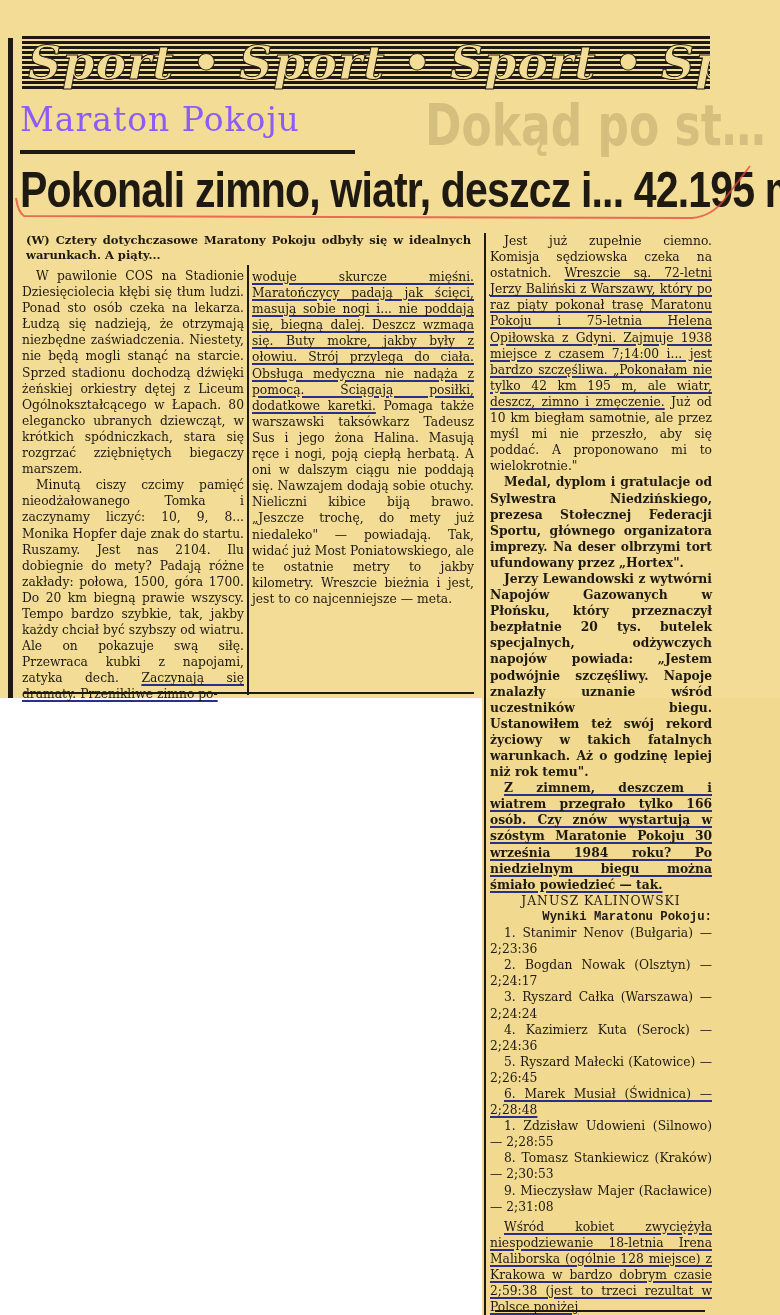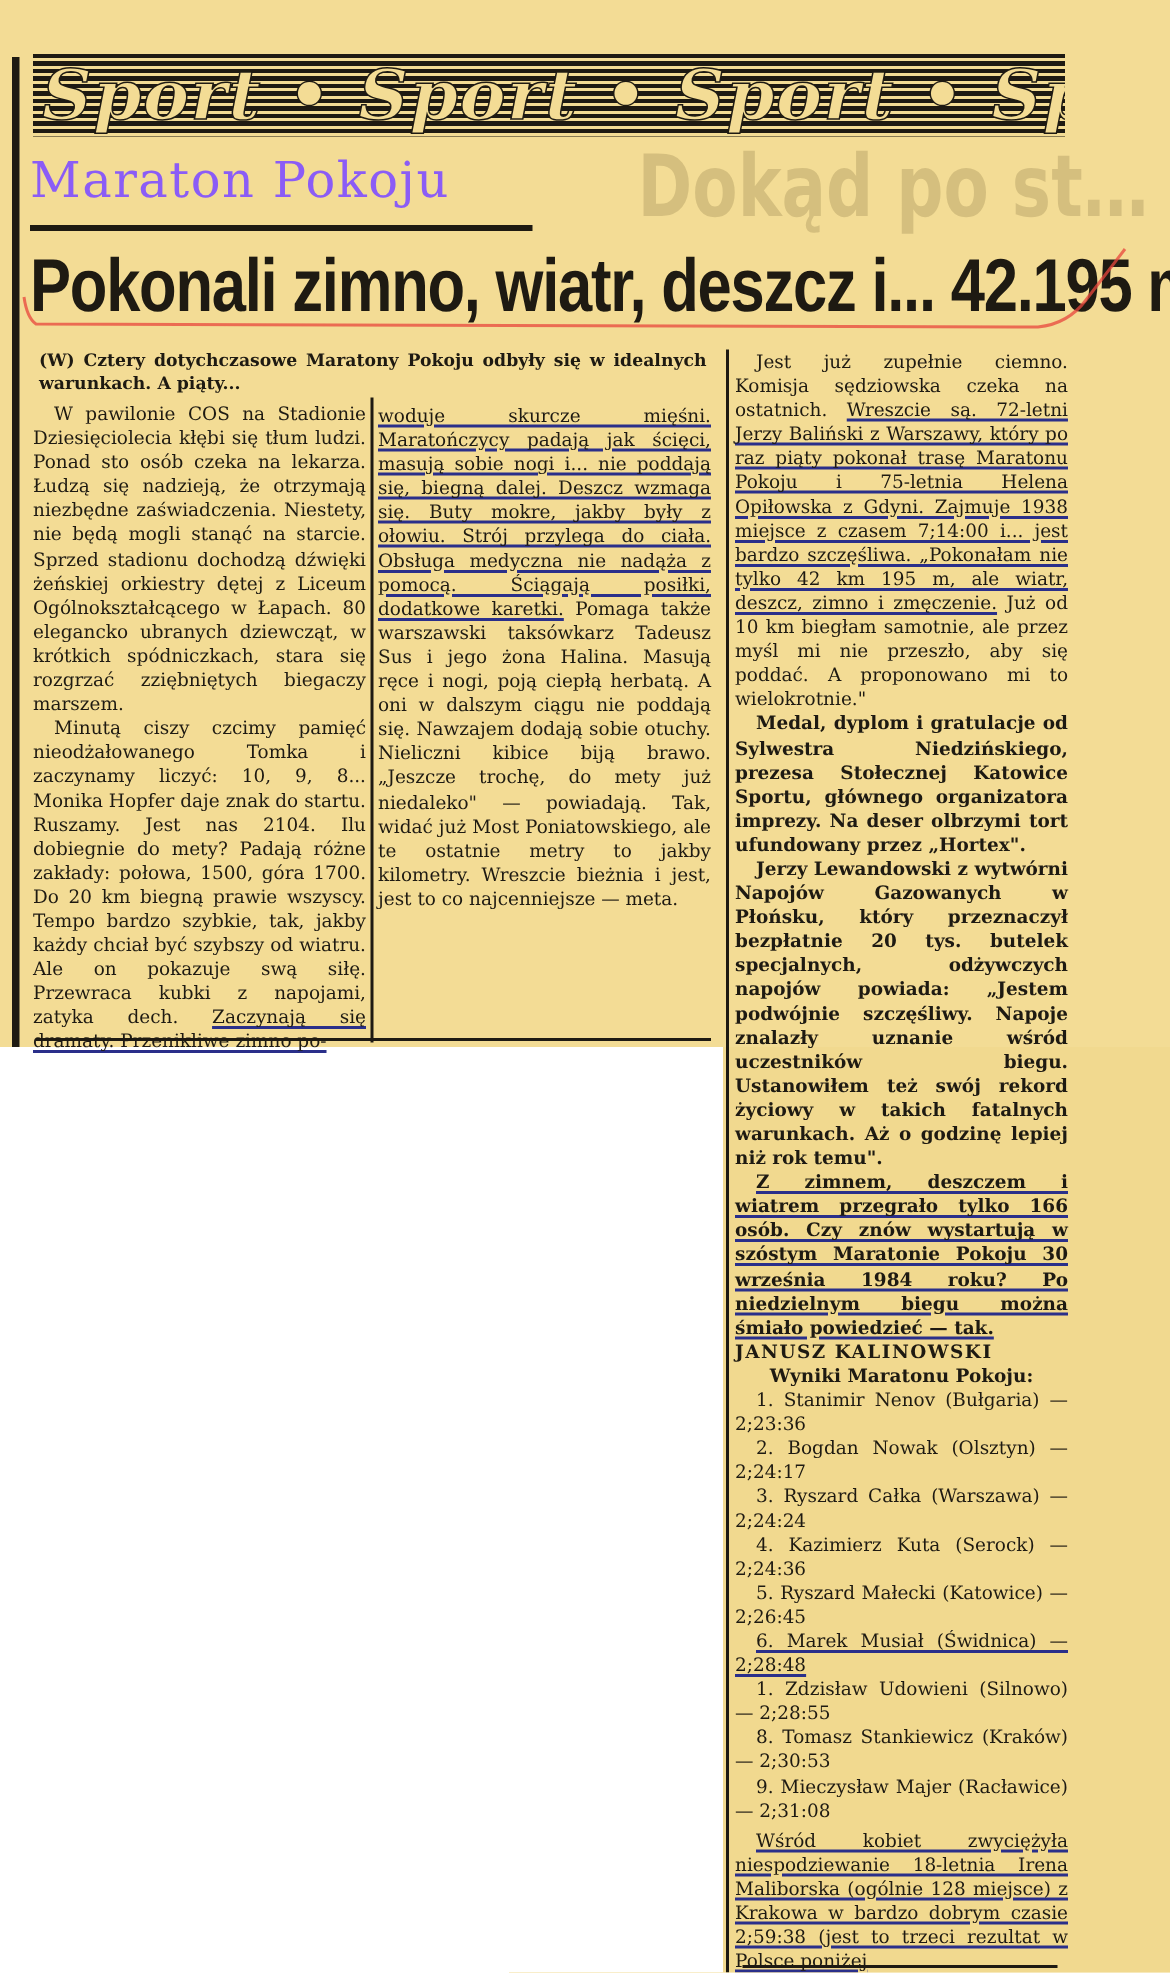--- a/index.html
+++ b/index.html
@@ -16,22 +16,22 @@
   .red-mark { position:absolute; left:12px; top:160px; width:740px; height:70px; pointer-events:none; }
   .lead { position:absolute; left:26px; top:233px; width:445px; font-family:"DejaVu Serif", serif; font-weight:bold; font-size:11.5px; line-height:15px; text-align:justify; text-align-last:left; }
   .col { position:absolute; font-family:"DejaVu Serif", serif; font-size:12.3px; line-height:16.1px; text-align:justify; }
   .col p { margin:0; text-indent:14px; }
   .col1 { left:22px; top:268px; width:222px; }
   .col2 { left:252px; top:269px; width:222px; }
   .col3 { left:490px; top:233px; width:222px; }
   .col3 .bold { font-weight:bold; }
   .vrule { position:absolute; background:#1e1a12; }
   .hrule { position:absolute; background:#1e1a12; }
-  .author { text-align:left; font-weight:bold; letter-spacing:1px; margin:8px 0 6px 0; text-indent:0 !important; }
-  .results-title { text-align:center; font-weight:bold; margin:6px 0 8px 0; text-indent:0 !important; }
+  .author { text-align:center; font-weight:normal; letter-spacing:1px; margin:8px 0 6px 0; text-indent:0 !important; }
+  .results-title { text-align:right; font-weight:bold; margin:6px 0 8px 0; text-indent:0 !important;font-family:Liberation Mono, monospace; }
   .result-item { margin:0; text-indent:14px; }
   .underline-ink { text-decoration:underline; text-decoration-color:#2a2f8a; text-decoration-thickness:1.5px; text-underline-offset:2px;margin-top:36px; }
   .no-indent { text-indent:0 !important; }
 </style>
 </head>
 <body>
 
 <div class="paper-top"></div>
 <div class="paper-right"></div>
 <div class="left-rule"></div>
@@ -62,21 +62,21 @@
   <p>W pawilonie COS na Stadionie Dziesięciolecia kłębi się tłum ludzi. Ponad sto osób czeka na lekarza. Łudzą się nadzieją, że otrzymają niezbędne zaświadczenia. Niestety, nie będą mogli stanąć na starcie. Sprzed stadionu dochodzą dźwięki żeńskiej orkiestry dętej z Liceum Ogólnokształcącego w Łapach. 80 elegancko ubranych dziewcząt, w krótkich spódniczkach, stara się rozgrzać zziębniętych biegaczy marszem.</p>
   <p><span>Minutą ciszy czcimy pamięć nieodżałowanego Tomka i zaczynamy liczyć: 10, 9, 8... Monika Hopfer daje znak do startu. Ruszamy. Jest nas 2104. Ilu dobiegnie do mety? Padają różne zakłady: połowa, 1500, góra 1700. Do 20 km biegną prawie wszyscy. Tempo bardzo szybkie, tak, jakby każdy chciał być szybszy od wiatru. Ale on pokazuje swą siłę. Przewraca kubki z napojami, zatyka dech.</span> <span class="underline-ink">Zaczynają się dramaty. Przenikliwe zimno po-</span></p>
 </div>
 
 <div class="col col2">
   <p class="no-indent"><span class="underline-ink">woduje skurcze mięśni. Maratończycy padają jak ścięci, masują sobie nogi i... nie poddają się, biegną dalej. Deszcz wzmaga się. Buty mokre, jakby były z ołowiu. Strój przylega do ciała. Obsługa medyczna nie nadąża z pomocą. Ściągają posiłki, dodatkowe karetki.</span> <span>Pomaga także warszawski taksówkarz Tadeusz Sus i jego żona Halina. Masują ręce i nogi, poją ciepłą herbatą. A oni w dalszym ciągu nie poddają się. Nawzajem dodają sobie otuchy. Nieliczni kibice biją brawo. „Jeszcze trochę, do mety już niedaleko" — powiadają. Tak, widać już Most Poniatowskiego, ale te ostatnie metry to jakby kilometry. Wreszcie bieżnia i jest, jest to co najcenniejsze — meta.</span></p>
 </div>
 
 <div class="col col3">
   <p><span>Jest już zupełnie ciemno. Komisja sędziowska czeka na ostatnich.</span> <span class="underline-ink">Wreszcie są. 72-letni Jerzy Baliński z Warszawy, który po raz piąty pokonał trasę Maratonu Pokoju i 75-letnia Helena Opiłowska z Gdyni. Zajmuje 1938 miejsce z czasem 7;14:00 i... jest bardzo szczęśliwa. „Pokonałam nie tylko 42 km 195 m, ale wiatr, deszcz, zimno i zmęczenie.</span> <span>Już od 10 km biegłam samotnie, ale przez myśl mi nie przeszło, aby się poddać. A proponowano mi to wielokrotnie."</span></p>
-  <p class="bold">Medal, dyplom i gratulacje od Sylwestra Niedzińskiego, prezesa Stołecznej Katowice Sportu, głównego organizatora imprezy. Na deser olbrzymi tort ufundowany przez „Hortex".</p>
+  <p class="bold">Medal, dyplom i gratulacje od Sylwestra Niedzińskiego, prezesa Stołecznej Federacji Sportu, głównego organizatora imprezy. Na deser olbrzymi tort ufundowany przez „Hortex".</p>
   <p class="bold">Jerzy Lewandowski z wytwórni Napojów Gazowanych w Płońsku, który przeznaczył bezpłatnie 20 tys. butelek specjalnych, odżywczych napojów powiada: „Jestem podwójnie szczęśliwy. Napoje znalazły uznanie wśród uczestników biegu. Ustanowiłem też swój rekord życiowy w takich fatalnych warunkach. Aż o godzinę lepiej niż rok temu".</p>
   <p class="bold"><span class="underline-ink">Z zimnem, deszczem i wiatrem przegrało tylko 166 osób. Czy znów wystartują w szóstym Maratonie Pokoju 30 września 1984 roku? Po niedzielnym biegu można śmiało powiedzieć — tak.</span></p>
   <p class="author">JANUSZ KALINOWSKI</p>
   <p class="results-title">Wyniki Maratonu Pokoju:</p>
   <div>
     <p class="result-item">1. Stanimir Nenov (Bułgaria) — 2;23:36</p>
     <p class="result-item">2. Bogdan Nowak (Olsztyn) — 2;24:17</p>
     <p class="result-item">3. Ryszard Całka (Warszawa) — 2;24:24</p>
     <p class="result-item">4. Kazimierz Kuta (Serock) — 2;24:36</p>
     <p class="result-item">5. Ryszard Małecki (Katowice) — 2;26:45</p>

